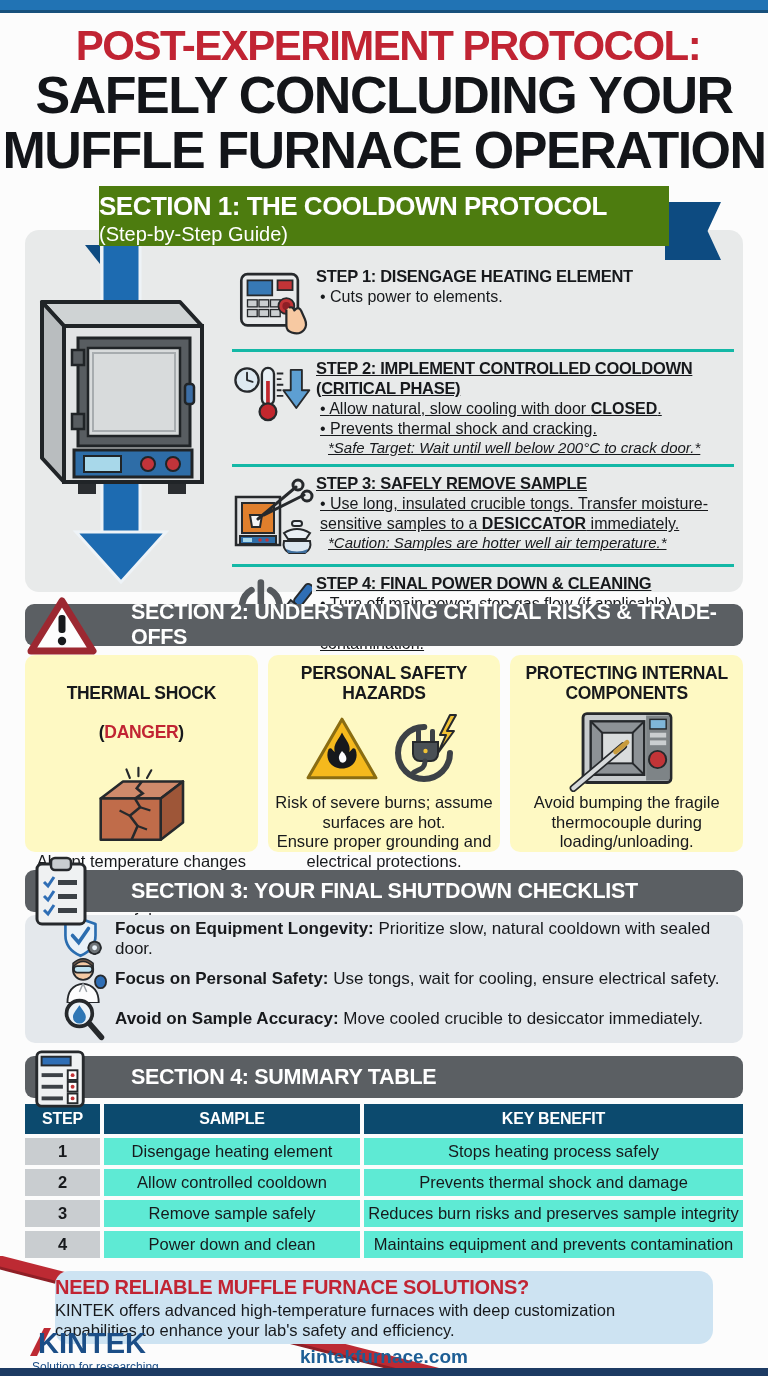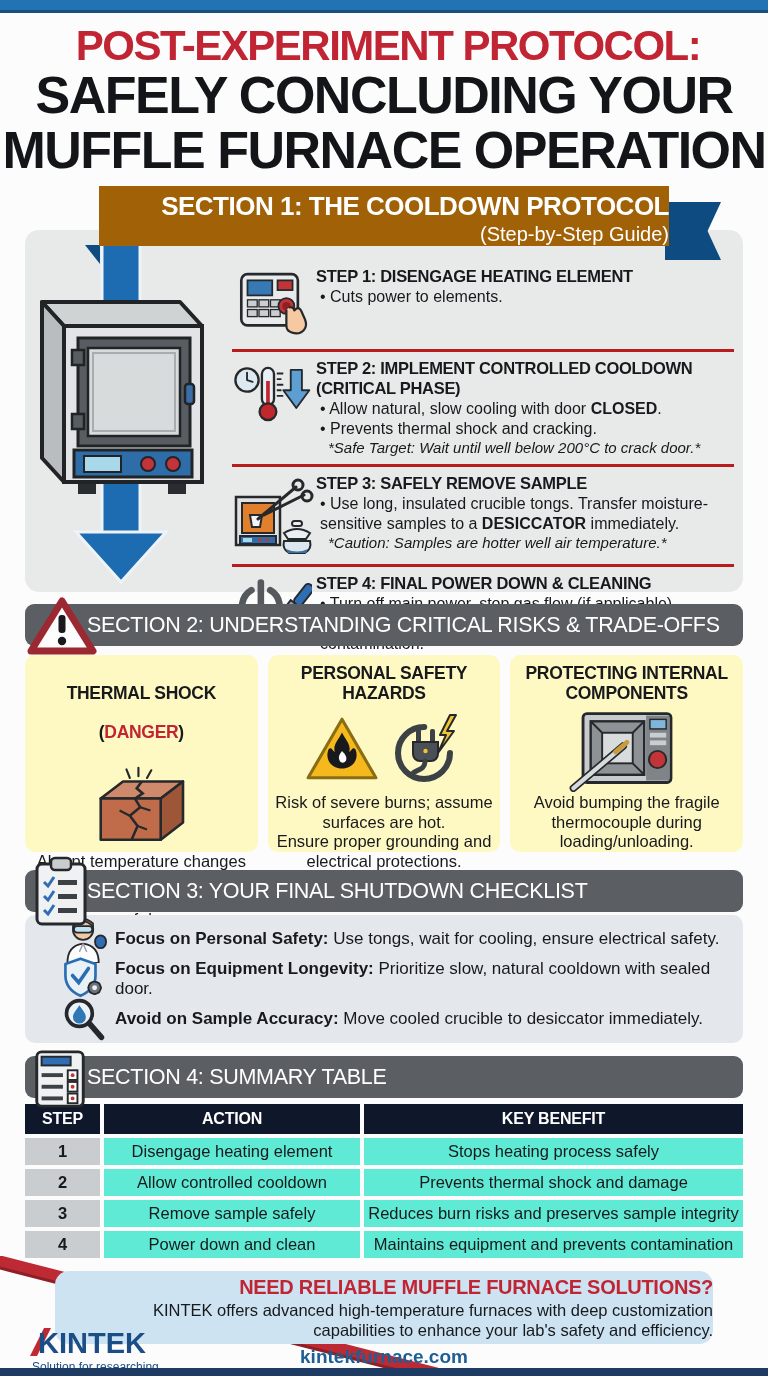--- a/index.html
+++ b/index.html
@@ -8,64 +8,64 @@
   
   .topbar{position:absolute;top:0;left:0;width:768px;height:10px;background:#2173b4;border-bottom:3px solid #17507c;}
   .bottombar{position:absolute;bottom:0;left:0;width:768px;height:8px;background:#1d3b63;z-index:6;}
   
   .header{position:absolute;top:24px;left:0;width:768px;text-align:center;}
   .title-red{font-size:42px;font-weight:bold;color:#c12433;letter-spacing:-1.5px;line-height:1.05;padding-left:8px;}
   .title-black{font-size:52px;font-weight:bold;color:#131519;letter-spacing:-1.5px;line-height:1.05;}
   .subtitle{font-size:23px;margin-top:7px;color:#17191c;}
   
   .s1-panel{position:absolute;left:25px;top:230px;width:718px;height:362px;background:#e8eaea;border-radius:14px;z-index:0;}
-  .ribbon{position:absolute;left:99px;top:186px;width:570px;height:60px;background:#a16207;z-index:3;
-          text-align:right;color:#fff;}
+  .ribbon{position:absolute;left:99px;top:186px;width:570px;height:60px;background:#4d7c0f;z-index:3;
+          text-align:left;color:#fff;}
   .ribbon-l1{font-size:26px;font-weight:bold;padding-top:5px;letter-spacing:-0.5px;}
   .ribbon-l2{font-size:20px;margin-top:1px;}
   .ribbon-tail-right{position:absolute;left:665px;top:202px;width:56px;height:58px;background:#0d4b81;z-index:2;
           clip-path:polygon(0 0,100% 0,76% 50%,100% 100%,0 100%);}
   .ribbon-tail-left{position:absolute;left:85px;top:245px;width:15px;height:19px;background:#0d4b81;z-index:2;
           clip-path:polygon(0 0,100% 0,100% 100%);}
   .big-arrow{position:absolute;left:68px;top:242px;width:110px;height:344px;z-index:1;}
   .furnace{position:absolute;left:22px;top:292px;width:192px;height:208px;z-index:2;}
   .steps{position:absolute;left:232px;top:260px;width:502px;z-index:2;}
   .step{display:flex;align-items:flex-start;padding:7px 0 7px 0;}
-  .step + .step{border-top:3px solid #b91c1c;}
+  .step + .step{border-top:3px solid #14b8a6;text-decoration:underline;}
   .step-icon{flex:0 0 84px;display:flex;justify-content:center;align-items:flex-start;padding-top:3px;}
   .step-text{flex:1;min-width:0;}
   .step-title{font-size:16.5px;font-weight:bold;letter-spacing:-0.3px;line-height:1.2;}
   .bullet{font-size:16px;line-height:1.25;padding-left:4px;}
   .bullet::before{content:"• ";}
   .note{font-size:15px;font-style:italic;line-height:1.25;padding-left:12px;}
   
   .bar{position:absolute;left:25px;width:718px;height:42px;background:#5b5f63;border-radius:9px;z-index:2;
-       color:#fff;font-size:21.5px;font-weight:normal;letter-spacing:-0.3px;display:flex;align-items:center;padding-left:62px;box-sizing:border-box;}
+       color:#fff;font-size:21.5px;font-weight:bold;letter-spacing:-0.3px;display:flex;align-items:center;padding-left:106px;box-sizing:border-box;}
   .bar-icon{position:absolute;z-index:3;}
   
   .cards{position:absolute;left:25px;top:655px;width:718px;display:flex;gap:10px;z-index:1;}
   .card{flex:1;background:#fef9c3;border-radius:10px;height:197px;text-align:center;padding-top:9px;box-sizing:border-box;}
   .card-title{font-size:17.5px;font-weight:bold;line-height:1.12;white-space:pre-line;letter-spacing:-0.3px;}
   .danger{color:#c12433;}
   .card-icons{height:84px;display:flex;align-items:center;justify-content:center;gap:8px;margin-top:4px;}
   .card-body{font-size:16.5px;line-height:1.18;white-space:pre-line;margin-top:2px;}
   
   .s3-panel{position:absolute;left:25px;top:915px;width:718px;height:128px;background:#e4e8ec;border-radius:10px;z-index:1;
             padding-top:4px;box-sizing:border-box;}
   .check-row{display:flex;align-items:center;height:40px;padding-left:28px;}
   .check-icon{flex:0 0 62px;display:flex;justify-content:center;}
   .check-text{font-size:17px;}
   
   .s4-table{position:absolute;left:25px;top:1104px;width:718px;display:grid;grid-template-columns:75px 256px 1fr;gap:4px;z-index:1;}
-  .s4-h{background:#0f172a;color:#fff;font-weight:bold;font-size:16px;height:30px;display:flex;align-items:center;justify-content:center;letter-spacing:-0.2px;}
+  .s4-h{background:#0c4a6e;color:#fff;font-weight:bold;font-size:16px;height:30px;display:flex;align-items:center;justify-content:center;letter-spacing:-0.2px;}
   .s4-cell{background:#5eead4;font-size:16.5px;height:27px;display:flex;align-items:center;justify-content:center;}
   .s4-step{background:#c9cdd0;font-weight:bold;}
   
   .cta{position:absolute;left:55px;top:1271px;width:658px;height:73px;background:#cde3f2;border-radius:14px;z-index:2;
-       text-align:right;padding-top:5px;box-sizing:border-box;}
+       text-align:left;padding-top:5px;box-sizing:border-box;}
   .cta-title{font-size:20px;font-weight:bold;color:#c12433;letter-spacing:-0.3px;}
   .cta-body{font-size:16.5px;line-height:1.2;white-space:pre-line;margin-top:2px;}
   .website{position:absolute;left:0;top:1346px;width:768px;text-align:center;font-size:19px;font-weight:bold;color:#1d5e95;z-index:2;}
   .logo{position:absolute;left:28px;top:1326px;z-index:3;}
   .logo-tagline{font-size:12px;color:#1b4e87;margin-top:-2px;padding-left:4px;}
   .red-ribbon{position:absolute;left:0;top:1256px;width:460px;height:120px;z-index:1;pointer-events:none;}
 </style>
 </head>
 <body>
 
@@ -294,44 +294,44 @@
     <rect x="27" y="24" width="19" height="5" fill="#3c4146"></rect>
     <polyline points="13,40 17,44 23,35" fill="none" stroke="#2f6eb5" stroke-width="3"></polyline>
     <rect x="27" y="38" width="19" height="5" fill="#3c4146"></rect>
     <polyline points="13,54 17,58 23,49" fill="none" stroke="#2f6eb5" stroke-width="3"></polyline>
     <rect x="27" y="52" width="19" height="5" fill="#3c4146"></rect>
   </svg>
 
   <div class="s3-panel">
     <div class="check-row">
       <div class="check-icon">
-        <svg width="46" height="48" viewBox="0 0 50 52">
-          <circle cx="24" cy="16" r="11" fill="#f3c9a3" stroke="#26292c" stroke-width="2"></circle>
-          <path d="M13,13 Q24,1 35,13 L35,9 Q24,-1 13,9 Z" fill="#6b5747" stroke="#26292c" stroke-width="1.5"></path>
-          <rect x="14" y="12" width="20" height="7" rx="3.5" fill="#bfe3f2" stroke="#26292c" stroke-width="2"></rect>
-          <path d="M7,52 Q7,33 24,31 Q41,33 41,52 Z" fill="#fdfdfd" stroke="#26292c" stroke-width="2"></path>
-          <path d="M24,31 L20,40 M24,31 L28,40" stroke="#9aa0a5" stroke-width="1.5"></path>
-          <ellipse cx="43" cy="29" rx="6" ry="7" fill="#2f6eb5" stroke="#26292c" stroke-width="2"></ellipse>
-        </svg>
-      </div>
-      <div class="check-text"><b>Focus on Personal Safety:</b><span> Use tongs, wait for cooling, ensure electrical safety.</span></div>
-    </div>
-    <div class="check-row">
-      <div class="check-icon">
         <svg width="46" height="46" viewBox="0 0 52 52">
           <path d="M22,3 L39,9 L39,22 C39,34 31,41 22,45 C13,41 5,34 5,22 L5,9 Z" fill="#e9f1f8" stroke="#2a6db0" stroke-width="3" stroke-linejoin="round"></path>
           <polyline points="13,22 20,30 31,14" fill="none" stroke="#2a6db0" stroke-width="4" stroke-linecap="round"></polyline>
           <g stroke="#55595d" stroke-width="3">
             <path d="M38,28 v16 M30,36 h16 M32.3,30.3 l11.4,11.4 M43.7,30.3 l-11.4,11.4"></path>
           </g>
           <circle cx="38" cy="36" r="7" fill="#6e7377" stroke="#26292c" stroke-width="2"></circle>
           <circle cx="38" cy="36" r="2.8" fill="#e9f1f8"></circle>
         </svg>
       </div>
       <div class="check-text"><b>Focus on Equipment Longevity:</b><span> Prioritize slow, natural cooldown with sealed door.</span></div>
+    </div>
+    <div class="check-row">
+      <div class="check-icon">
+        <svg width="46" height="48" viewBox="0 0 50 52">
+          <circle cx="24" cy="16" r="11" fill="#f3c9a3" stroke="#26292c" stroke-width="2"></circle>
+          <path d="M13,13 Q24,1 35,13 L35,9 Q24,-1 13,9 Z" fill="#6b5747" stroke="#26292c" stroke-width="1.5"></path>
+          <rect x="14" y="12" width="20" height="7" rx="3.5" fill="#bfe3f2" stroke="#26292c" stroke-width="2"></rect>
+          <path d="M7,52 Q7,33 24,31 Q41,33 41,52 Z" fill="#fdfdfd" stroke="#26292c" stroke-width="2"></path>
+          <path d="M24,31 L20,40 M24,31 L28,40" stroke="#9aa0a5" stroke-width="1.5"></path>
+          <ellipse cx="43" cy="29" rx="6" ry="7" fill="#2f6eb5" stroke="#26292c" stroke-width="2"></ellipse>
+        </svg>
+      </div>
+      <div class="check-text"><b>Focus on Personal Safety:</b><span> Use tongs, wait for cooling, ensure electrical safety.</span></div>
     </div>
     <div class="check-row">
       <div class="check-icon">
         <svg width="46" height="48" viewBox="0 0 50 52">
           <circle cx="20" cy="20" r="14" fill="#ecf3f8" stroke="#26292c" stroke-width="4"></circle>
           <path d="M31,31 L44,46" stroke="#26292c" stroke-width="6" stroke-linecap="round"></path>
           <path d="M20,11 C24,17 27,20 27,24 A7,7 0 1 1 13,24 C13,20 16,17 20,11 Z" fill="#2f77b5"></path>
         </svg>
       </div>
       <div class="check-text"><b>Avoid on Sample Accuracy:</b><span> Move cooled crucible to desiccator immediately.</span></div>
@@ -350,21 +350,21 @@
     <rect x="9" y="38" width="22" height="4" fill="#3c4146"></rect>
       <rect x="36" y="35" width="10" height="10" fill="#fff" stroke="#26292c" stroke-width="2"></rect>
       <circle cx="41" cy="40" r="2" fill="#c23437"></circle>
     <rect x="9" y="50" width="22" height="4" fill="#3c4146"></rect>
       <rect x="36" y="47" width="10" height="10" fill="#fff" stroke="#26292c" stroke-width="2"></rect>
       <circle cx="41" cy="52" r="2" fill="#c23437"></circle>
   </svg>
 
   <div class="s4-table">
     <div class="s4-h">STEP</div>
-    <div class="s4-h">ACTION</div>
+    <div class="s4-h">SAMPLE</div>
     <div class="s4-h">KEY BENEFIT</div>
 
     <div class="s4-cell s4-step">1</div>
     <div class="s4-cell">Disengage heating element</div>
     <div class="s4-cell">Stops heating process safely</div>
 
     <div class="s4-cell s4-step">2</div>
     <div class="s4-cell">Allow controlled cooldown</div>
     <div class="s4-cell">Prevents thermal shock and damage</div>
 

